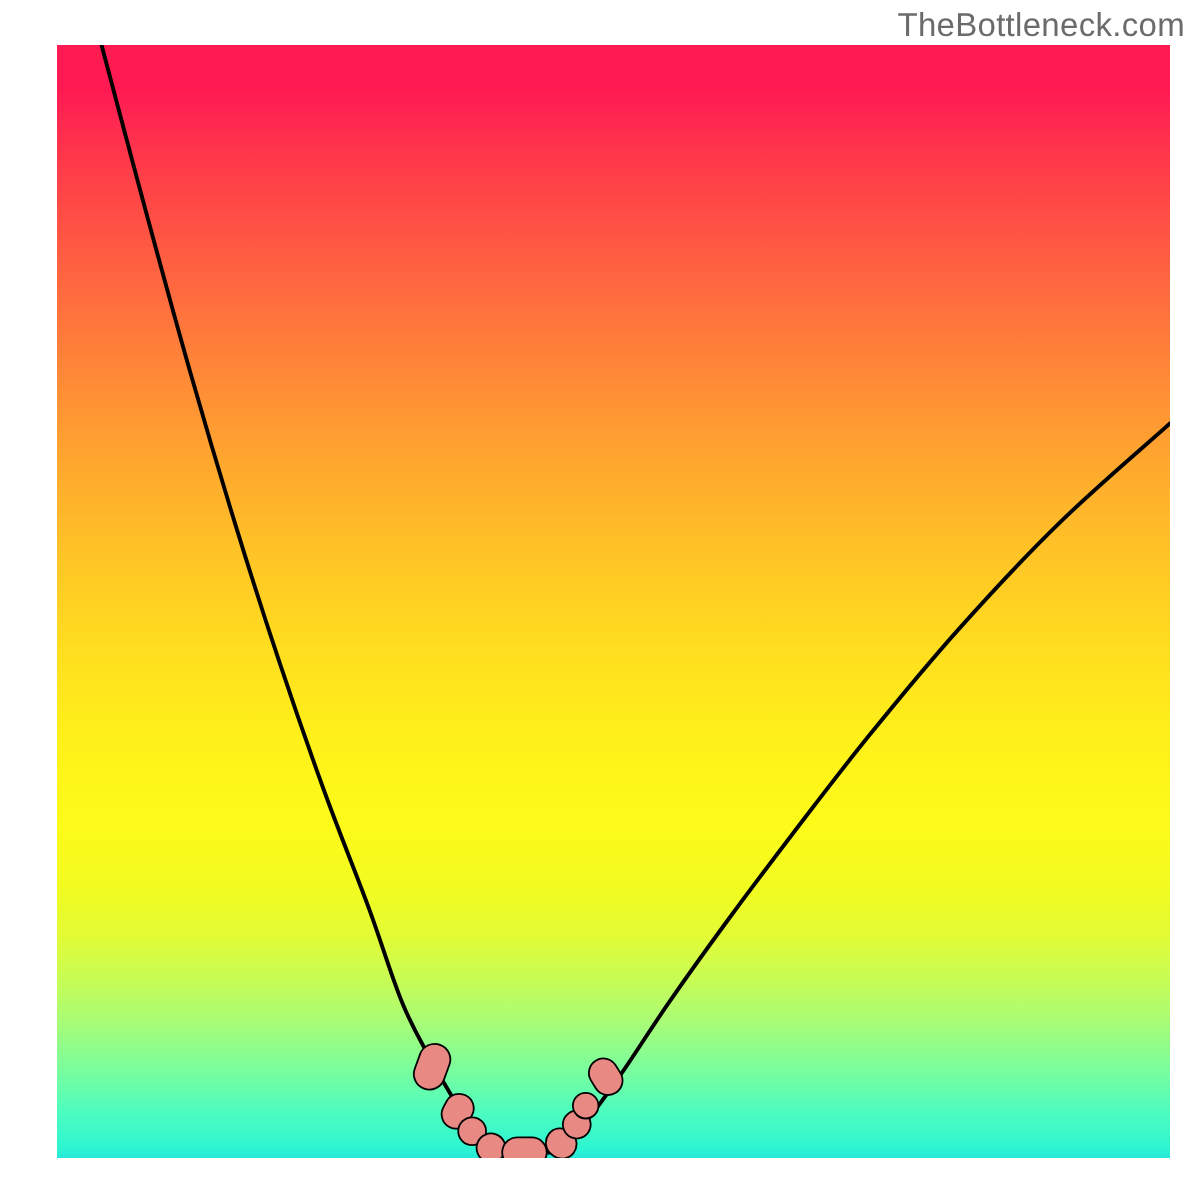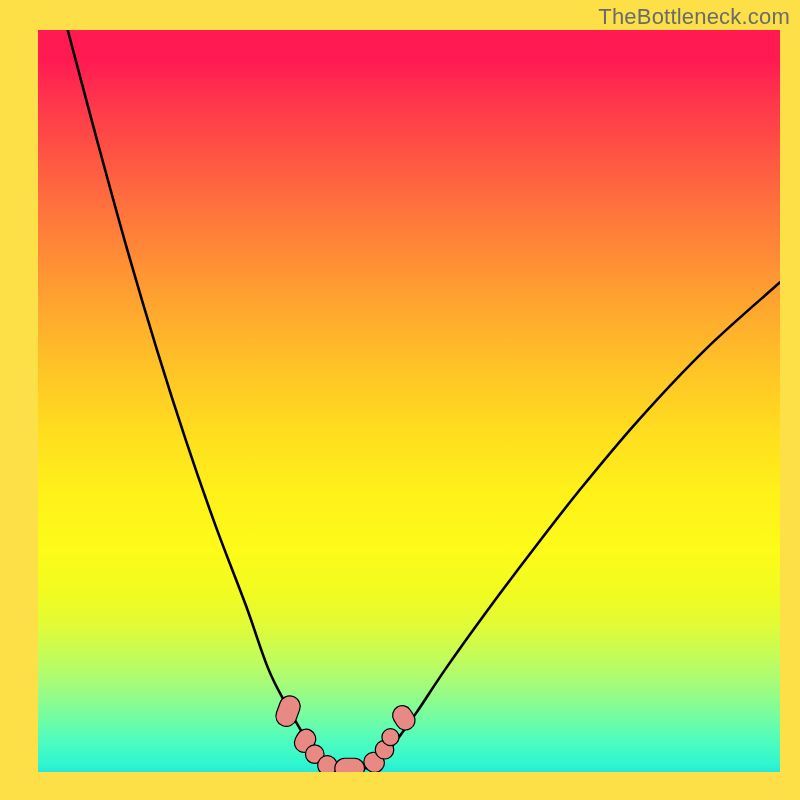--- a/index.html
+++ b/index.html
@@ -10,21 +10,21 @@
     background: #000;
     font-family: Arial, Helvetica, sans-serif;
     overflow: hidden;
   }
   .frame {
     position: absolute;
     left: 0;
     top: 0;
     width: 800px;
     height: 800px;
-    background: #fde047;
+    background: #ffffff;
   }
   .plot-area {
     position: absolute;
     left: 38px;
     top: 30px;
     width: 742px;
     height: 742px;
     overflow: hidden;
   }
   .gradient {

